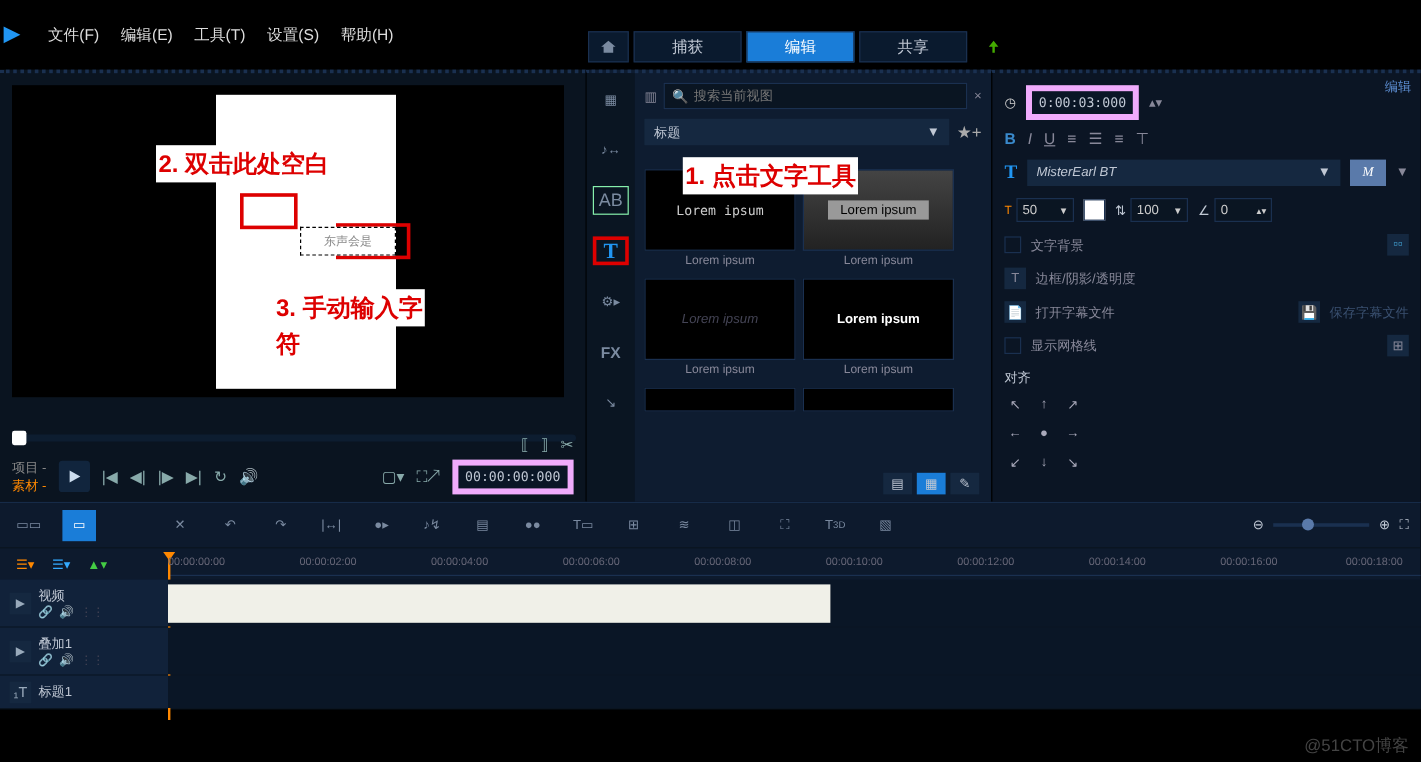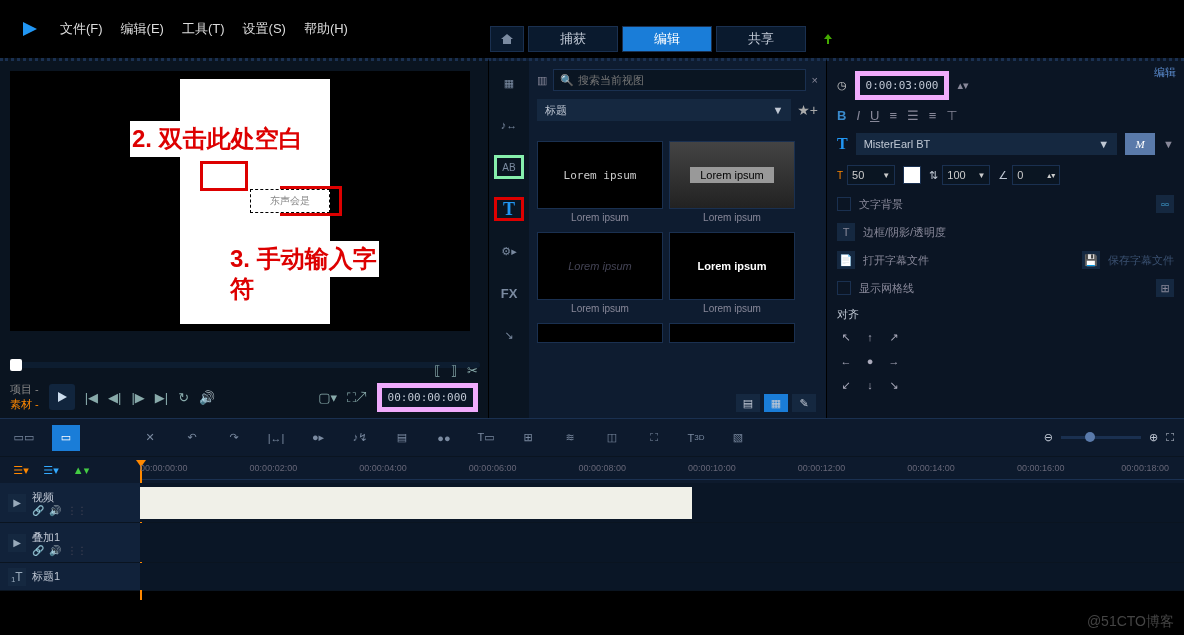--- a/index.html
+++ b/index.html
@@ -1,32 +1,32 @@
 <!DOCTYPE html>
 <html><head>
 <meta charset="utf-8">
 <style>
 * { margin:0; padding:0; box-sizing:border-box; font-family:"Microsoft YaHei",Arial,sans-serif; }
 body { background:#000; color:#c0c8d4; width:1184px; height:635px; overflow:hidden; position:relative; font-size:11px; }
-.topbar { height:58px; background:#000; display:flex; align-items:center; padding:0 20px; position:relative; }
+.topbar { height:58px; background:#000; display:flex; align-items:center; padding:0 0; position:relative; }
 .logo { width:20px; height:20px; margin-right:20px; }
 .logo svg { width:100%; height:100%; }
 .menu { display:flex; gap:18px; font-size:13px; color:#ddd; }
 .menu span { cursor:pointer; }
 .main-tabs { position:absolute; left:490px; top:26px; display:flex; gap:4px; align-items:center; }
 .main-tab { width:90px; height:26px; background:#0a1a2e; border:1px solid #1a3050; display:flex; align-items:center; justify-content:center; cursor:pointer; font-size:13px; }
 .main-tab.active { background:#1a7dd8; color:#fff; }
 .home-btn { width:34px; height:26px; background:#0a1a2e; border:1px solid #1a3050; display:flex; align-items:center; justify-content:center; cursor:pointer; }
 .upload-arrow { width:20px; height:20px; display:flex; align-items:center; justify-content:center; margin-left:8px; }
 
 .workspace { display:flex; height:360px; }
 .preview-panel { width:488px; background:#0a1420; position:relative; border-top:3px dotted #1a3050; }
 .preview-area { position:absolute; top:10px; left:10px; width:460px; height:260px; background:#000; }
 .preview-white { position:absolute; left:170px; top:8px; width:150px; height:245px; background:#fff; }
-.annot { position:absolute; color:#d00; font-size:24px; font-weight:bold; background:#fff; padding:2px 2px; }
+.annot { position:absolute; color:#d00; font-size:20px; font-weight:bold; background:#fff; padding:2px 2px; }
 .annot-box { position:absolute; border:3px solid #d00; }
 .text-cursor { position:absolute; left:245px; top:190px; border:1px dashed #000; width:80px; height:24px; background:#fff; font-size:10px; color:#888; display:flex; align-items:center; justify-content:center; }
 .scrub { position:absolute; bottom:50px; left:10px; width:470px; height:6px; background:#0d1d30; border-radius:3px; }
 .scrub-handle { position:absolute; left:0; top:-3px; width:12px; height:12px; background:#fff; border-radius:2px; }
 .play-controls { position:absolute; bottom:6px; left:10px; display:flex; align-items:center; gap:10px; }
 .pc-label { font-size:11px; color:#888; }
 .pc-label .sel { color:#f80; }
 .play-btn { width:26px; height:26px; background:#11253d; display:flex; align-items:center; justify-content:center; cursor:pointer; border-radius:3px; }
 .ctrl-icon { color:#8aa; cursor:pointer; font-size:13px; }
 .time-controls { position:absolute; bottom:40px; right:10px; display:flex; gap:10px; align-items:center; color:#667; }
@@ -57,21 +57,21 @@
 
 .props-panel { flex:1; background:#0b1524; border-top:3px dotted #1a3050; border-left:1px solid #000; padding:10px; position:relative; }
 .edit-label { position:absolute; right:8px; top:4px; color:#5a8acc; font-size:11px; }
 .time-row { display:flex; align-items:center; gap:8px; margin-bottom:8px; }
 .clock-icon { color:#ccc; }
 .font-style-row { display:flex; gap:10px; align-items:center; color:#889; margin-bottom:10px; }
 .fs-btn { cursor:pointer; font-size:13px; }
 .fs-btn.bold { color:#3a8acc; font-weight:bold; }
 .text-tool-row { display:flex; align-items:center; gap:8px; margin-bottom:10px; }
 .big-T { color:#2196f3; font-size:16px; font-weight:bold; font-family:serif; }
-.font-select { flex:1; background:#152840; height:22px; display:flex; align-items:center; justify-content:space-between; padding:0 8px; cursor:pointer; }
+.font-select { flex:1; background:#152840; height:22px; display:flex; align-items:center; justify-content:space-between; padding:0 8px; cursor:pointer;font-style:italic; }
 .font-preview { width:30px; height:22px; background:#5a7aaa; display:flex; align-items:center; justify-content:center; font-style:italic; font-family:serif; color:#fff; }
 .size-row { display:flex; align-items:center; gap:8px; margin-bottom:10px; flex-wrap:wrap; }
 .sz-group { display:flex; align-items:center; gap:4px; }
 .num-input { background:#0a1522; border:1px solid #1a3050; height:20px; width:48px; padding:0 4px; color:#ccc; display:flex; align-items:center; justify-content:space-between; font-size:11px; }
 .color-swatch { width:18px; height:18px; border:1px solid #1a3050; cursor:pointer; }
 .opt-row { display:flex; align-items:center; gap:8px; margin-bottom:10px; color:#889; }
 .opt-row .chk { width:14px; height:14px; border:1px solid #1a3050; cursor:pointer; }
 .opt-icon { width:18px; height:18px; background:#152840; display:flex; align-items:center; justify-content:center; }
 .align-section { margin-top:8px; }
 .align-grid { display:flex; flex-wrap:wrap; width:80px; gap:6px; margin-top:6px; }
@@ -178,21 +178,21 @@
       <span class="ctrl-icon">▢▾</span>
       <span class="ctrl-icon">⛶↗</span>
       <span class="tc">00:00:00:000</span>
     </div>
   </div>
 
   <div class="library-panel">
     <div class="lib-sidebar">
       <div class="lib-side-btn">▦</div>
       <div class="lib-side-btn">♪↔</div>
-      <div class="lib-side-btn" style="border:3px solid #86efac;font-size:10px">AB</div>
+      <div class="lib-side-btn" style="border:1px solid #86efac;font-size:15px">AB</div>
       <div class="lib-side-btn text-tool">T</div>
       <div class="lib-side-btn">⚙▸</div>
       <div class="lib-side-btn" style="font-weight:bold;font-size:13px">FX</div>
       <div class="lib-side-btn">↘</div>
     </div>
     <div class="lib-content">
       <div class="search-row">
         <span style="color:#889">▥</span>
         <div class="search-box">
           <span>🔍</span>
@@ -200,20 +200,21 @@
         </div>
         <span class="close-x">×</span>
       </div>
       <div class="dropdown-row">
         <div class="dropdown">
           <span>标题</span>
             <span>▼</span>
         </div>
         <span class="star-add">★+</span>
       </div>
+      <div class="annot" style="position:absolute;left:40px;top:70px;z-index:5">1. 点击文字工具</div>
       <div class="thumb-grid">
         <div class="thumb-card">
           <div class="thumb-img">
               <span style="font-family:monospace;color:#ccc">Lorem ipsum</span>
             </div>
           <div class="thumb-label">Lorem ipsum</div>
         </div>
         <div class="thumb-card">
           <div class="thumb-img highlight">
               <span class="ti-text">Lorem ipsum</span>

